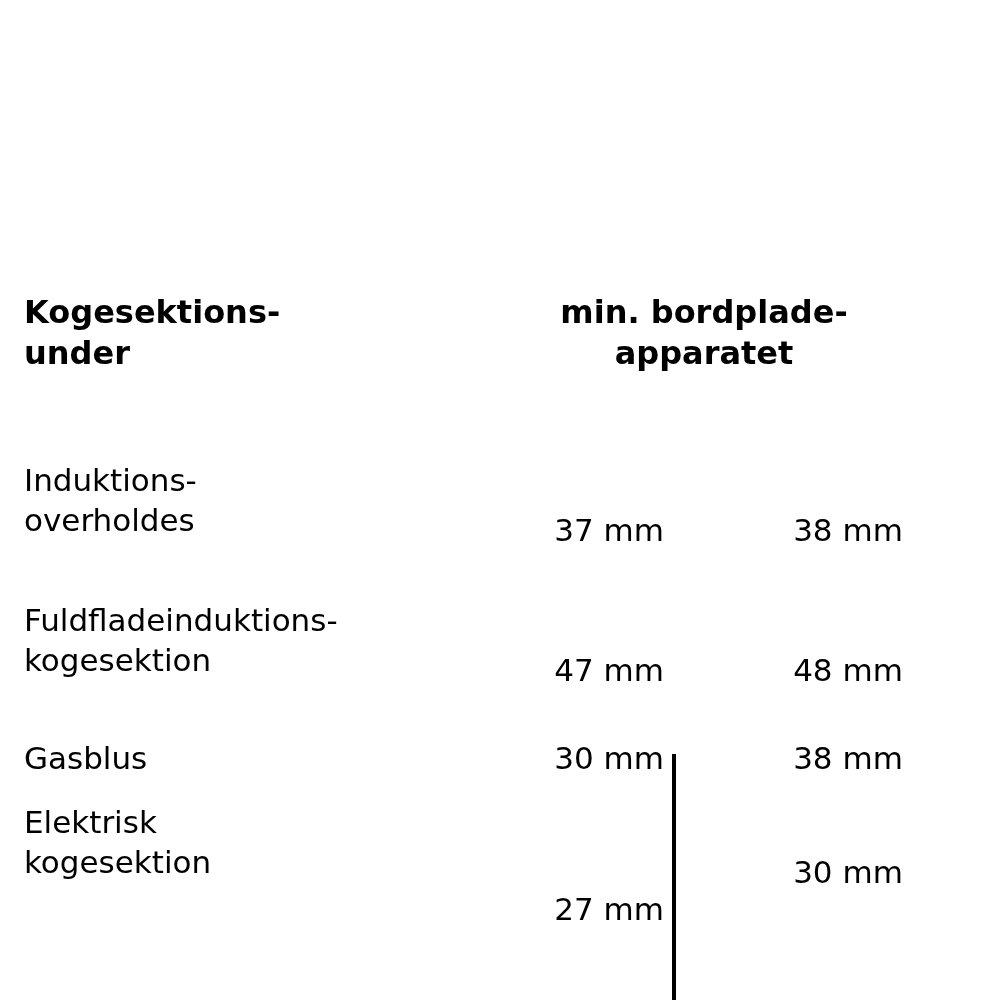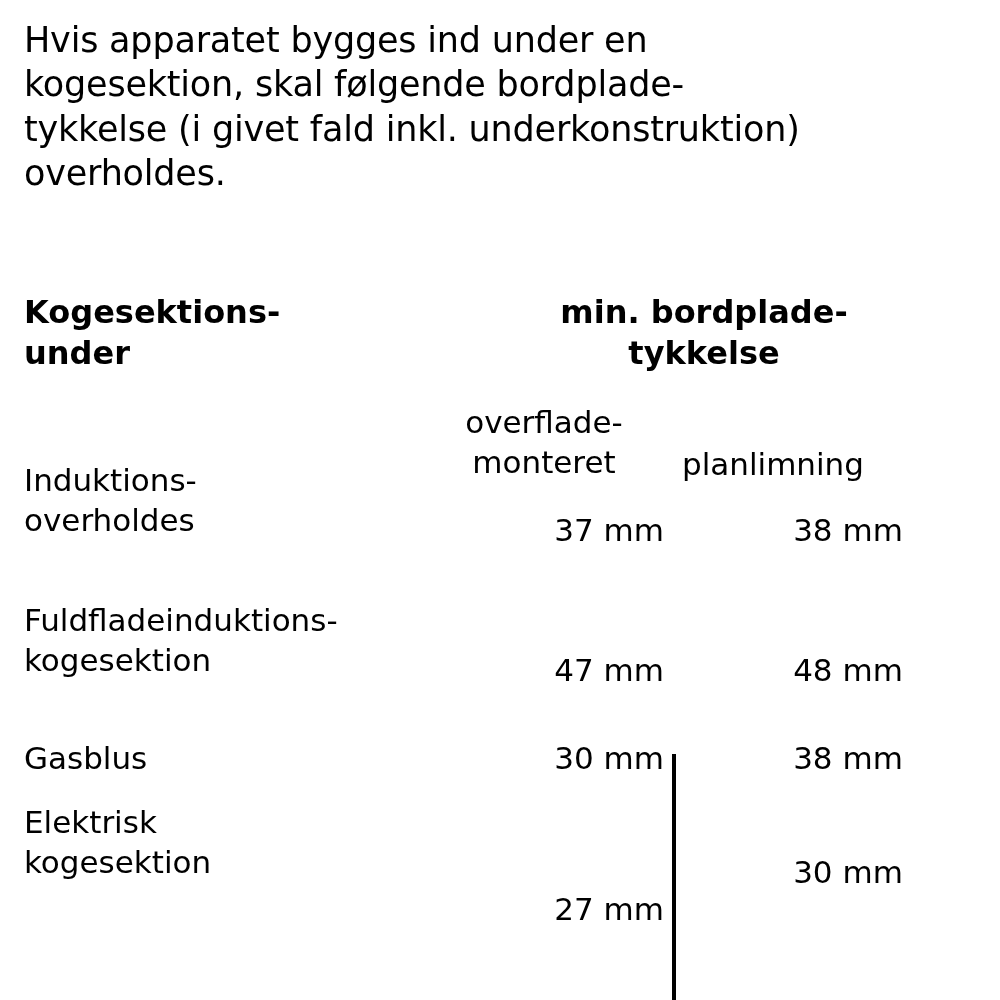--- a/index.html
+++ b/index.html
@@ -139,39 +139,30 @@
   #row-3 { position: absolute; left: 0; top: 510px; height: 108px; }
   #row-3 .label { top: 0; }
   #row-3 .val1 { top: 50px; margin-top: 37px; }
   #row-3 .val2 { top: 50px; }
 </style>
 </head>
 <body>
 
 <div class="page">
 
-  <p class="intro">Hvis apparatet bygges ind under en
-kogesektion, skal følgende bordplade-
-tykkelse (i givet fald inkl. underkonstruktion)
-overholdes.</p>
 
   <div class="table">
 
     <div class="head-row">
       <div class="head-left">Kogesektions-
 under</div>
       <div class="head-right">min. bordplade-
-tykkelse</div>
+apparatet</div>
     </div>
 
-    <div class="subhead-row">
-      <div class="subhead-mid">overflade-
-monteret</div>
-      <div class="subhead-right">planlimning</div>
-    </div>
 
     <div class="vrule"></div>
 
     <div class="row" id="row-0">
       <div class="label">Induktions-
 overholdes</div>
       <div class="val1">37 mm</div>
       <div class="val2">38 mm</div>
     </div>
 

